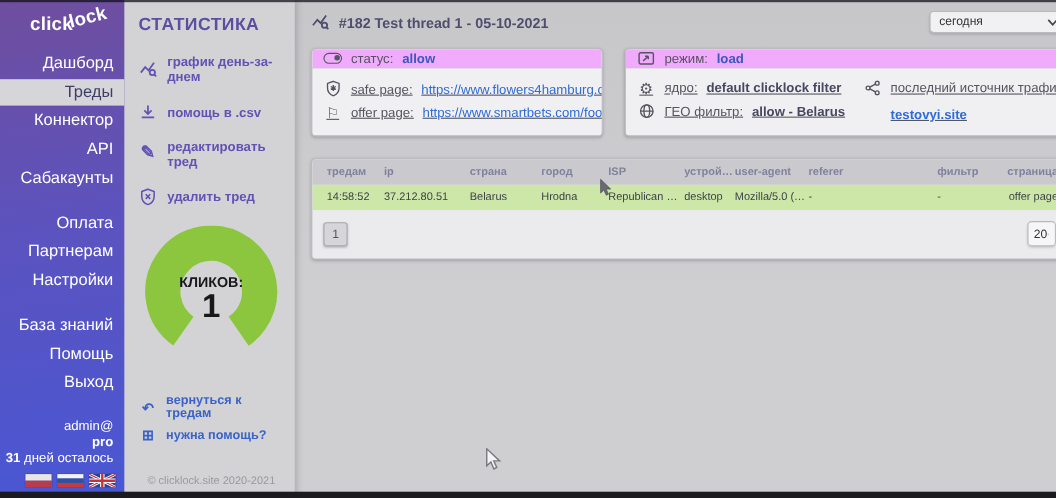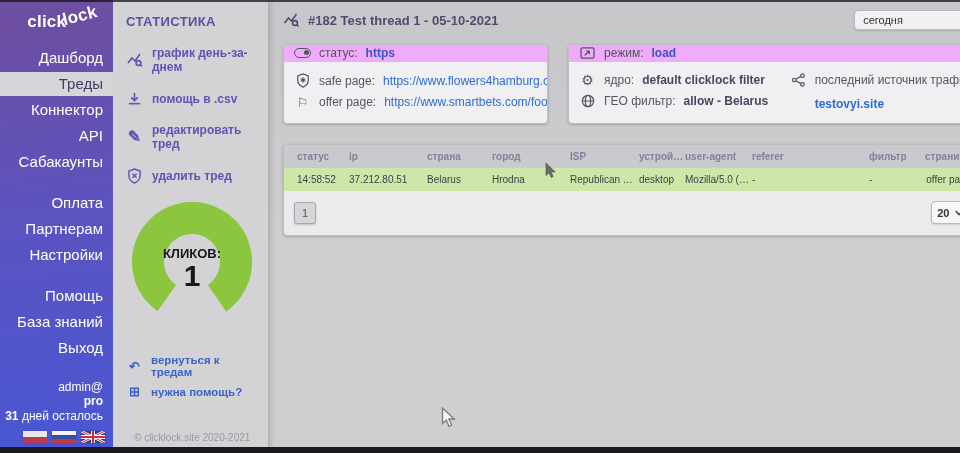--- a/index.html
+++ b/index.html
@@ -17,21 +17,21 @@
   .nav-item.active { background:#d6d6da; color:#3f3c66; }
   .nav-gap { height:15px; }
   .account { margin-top:auto; text-align:right; padding-right:10px; font-size:12px; line-height:1.2; }
   .account .bold { font-weight:bold; }
   .flags { display:flex; justify-content:flex-end; gap:5px; padding:8px 8px 10px 0; }
   .flag { width:24px; height:12px; display:block; cursor:pointer; box-shadow:0 0 1px rgba(0,0,0,.4); }
 
   
   .stats { width:155px; flex:0 0 155px; background:#d3d3d6; box-shadow:2px 0 6px rgba(0,0,0,.18);
            z-index:2; display:flex; flex-direction:column; padding:14px 6px 0 13px; }
-  .stats-title { font-size:13px; font-weight:bold; color:#5b4fa0; letter-spacing:.4px; }
+  .stats-title { font-size:16px; font-weight:bold; color:#5b4fa0; letter-spacing:.4px; }
   .stat-action { display:flex; align-items:center; gap:9px; color:#6252b4; font-weight:bold; font-size:12px;
                  margin-top:17px; cursor:pointer; }
   .ic { width:17px; flex:0 0 17px; text-align:center; font-size:14px; line-height:1; }
   .ic svg { display:block; margin:0 auto; }
   .gauge-wrap { position:relative; width:128px; margin:18px 0 0 2px; }
   .gauge-text { position:absolute; left:0; right:0; top:44px; text-align:center; color:#17181a; }
   .gauge-label { font-size:13px; font-weight:bold; }
   .gauge-value { font-size:30px; font-weight:bold; line-height:1; }
   .stat-links { margin-top:26px; }
   .stat-link { display:flex; align-items:center; gap:8px; color:#3a63c8; font-size:11.5px; font-weight:bold;
@@ -48,48 +48,48 @@
                  box-shadow:0 1px 2px rgba(0,0,0,.12); }
   .period-select { margin-left:auto; width:126px; height:20px; padding:0 8px; }
 
   .panels { display:flex; gap:20px; margin-top:4px; }
   .panel { background:#f0f0f3; border:1px solid #bdbdc3; border-radius:4px; box-shadow:0 1px 3px rgba(0,0,0,.2); overflow:hidden; }
   .panel-status { width:265px; flex:0 0 265px; }
   .panel-mode { flex:1; }
   .panel-head { background:#f0abfc; border-bottom:1px solid #c6c6cb; padding:4px 10px; font-size:12px; color:#55555f;
                 display:flex; align-items:center; gap:8px; height:17px; }
   .panel-head .val { color:#3b57c0; font-weight:bold; }
-  .panel-body { padding:4px 10px 7px; font-size:12px; color:#55555f; }
+  .panel-body { padding:4px 10px 7px; font-size:12px; color:#55555f;text-decoration:underline; }
   .prow { display:flex; align-items:center; gap:8px; margin:7px 0; white-space:nowrap; }
   .prow a, .link { color:#2e6bd6; text-decoration:none; cursor:pointer; }
   .strongval { color:#474760; font-weight:bold; }
   .mode-body { display:flex; }
   .mode-left { flex:1; }
   .mode-right { width:46%; }
   .source-value { margin:10px 0 0 25px; font-weight:bold; }
 
   
   .toggle-ic { width:17px; height:10px; border:1.5px solid #55555f; border-radius:6px; position:relative; flex:0 0 17px; }
   .toggle-ic::after { content:""; position:absolute; right:1px; top:1px; width:5px; height:5px; border-radius:50%; background:#55555f; }
 
   
   .table-panel { margin-top:20px; background:#ebebee; border:1px solid #bdbdc3; border-radius:4px;
                  box-shadow:0 1px 3px rgba(0,0,0,.22); overflow:hidden; }
   .thead, .trow { display:flex; align-items:center; padding-left:13px; white-space:nowrap; }
   .thead { background:#cacace; height:23px; color:#81819c; font-size:10px; font-weight:bold; }
   .trow { background:#cde7a8; height:23px; color:#3f3f47; font-size:10px; cursor:pointer; }
-  .c0{width:52px;} .c1{width:78px;} .c2{width:65px;} .c3{width:61px;} .c4{width:69px;margin-left:17px;}
+  .c0{width:52px;} .c1{width:78px;} .c2{width:65px;} .c3{width:61px;} .c4{width:69px;}
   .c5{width:46px;} .c6{width:67px;} .c7{width:117px;} .c8{width:56px;}
   .c9{flex:1; text-align:right; padding-right:8px;}
   .cell { overflow:hidden; text-overflow:ellipsis; }
   .pagination { display:flex; align-items:center; padding:9px 10px 10px; height:44px; }
   .page-btn { width:22px; height:22px; background:#d6d6d9; border:1px solid #a8a8ae; border-radius:3px; color:#55555a;
               font-size:11px; display:flex; align-items:center; justify-content:center; cursor:pointer;
               box-shadow:0 1px 2px rgba(0,0,0,.18); }
-  .size-select { margin-left:auto; width:38px; height:23px; padding:0 5px; background:#f6f6f8;font-weight:bold; }
+  .size-select { margin-left:auto; width:26px; height:23px; padding:0 5px; background:#f6f6f8; }
 
   
   .edge-top { position:absolute; top:0; left:0; right:0; height:2px; background:rgba(18,18,24,.75); z-index:10; }
   .edge-bottom { position:absolute; bottom:0; left:0; right:0; height:6px; background:#1b1b1f; z-index:10; }
 
   .cursor { position:absolute; z-index:9; pointer-events:none; }
 </style>
 </head>
 <body>
 
@@ -101,22 +101,22 @@
       <div class="nav-item">Дашборд</div>
       <div class="nav-item active">Треды</div>
       <div class="nav-item">Коннектор</div>
       <div class="nav-item">API</div>
       <div class="nav-item">Сабакаунты</div>
       <div class="nav-gap"></div>
       <div class="nav-item">Оплата</div>
       <div class="nav-item">Партнерам</div>
       <div class="nav-item">Настройки</div>
       <div class="nav-gap"></div>
+      <div class="nav-item">База знаний</div>
       <div class="nav-item">Помощь</div>
-      <div class="nav-item">База знаний</div>
       <div class="nav-item">Выход</div>
     </div>
     <div class="account">
       <div>admin@</div>
       <div class="bold">pro</div>
       <div><span class="bold">31</span><span> дней осталось</span></div>
     </div>
     <div class="flags">
       <svg class="flag" viewBox="0 0 24 12">
           <rect width="24" height="6" fill="#e9e6e6"></rect>
@@ -216,21 +216,21 @@
           </svg>
       </div>
     </div>
 
     <div class="panels">
 
       <div class="panel panel-status">
         <div class="panel-head">
           <span class="toggle-ic"></span>
           <span>статус:</span>
-          <span class="val">https</span>
+          <span class="val">allow</span>
         </div>
         <div class="panel-body">
           <div class="prow">
             <span class="ic">
               <svg width="14" height="15" viewBox="0 0 16 17" fill="none" stroke="#55555f" stroke-width="1.4">
                   <path d="M8 1 L14 3.2 V8 C14 12.4 11.2 14.8 8 16 C4.8 14.8 2 12.4 2 8 V3.2 Z"></path>
                   <path d="M8 4.8 V11 M5.4 6.4 L10.6 9.4 M10.6 6.4 L5.4 9.4"></path>
                 </svg>
             </span>
             <span>safe page:</span>
@@ -287,21 +287,21 @@
               <span>последний источник трафика:</span>
             </div>
             <div class="source-value"><a class="link">testovyi.site</a></div>
           </div>
         </div>
       </div>
     </div>
 
     <div class="table-panel">
       <div class="thead">
-        <div class="cell c0">статус</div>
+        <div class="cell c0">тредам</div>
         <div class="cell c1">ip</div>
         <div class="cell c2">страна</div>
         <div class="cell c3">город</div>
         <div class="cell c4">ISP</div>
         <div class="cell c5">устройство</div>
         <div class="cell c6">user-agent</div>
         <div class="cell c7">referer</div>
         <div class="cell c8">фильтр</div>
         <div class="cell c9">страница</div>
       </div>

